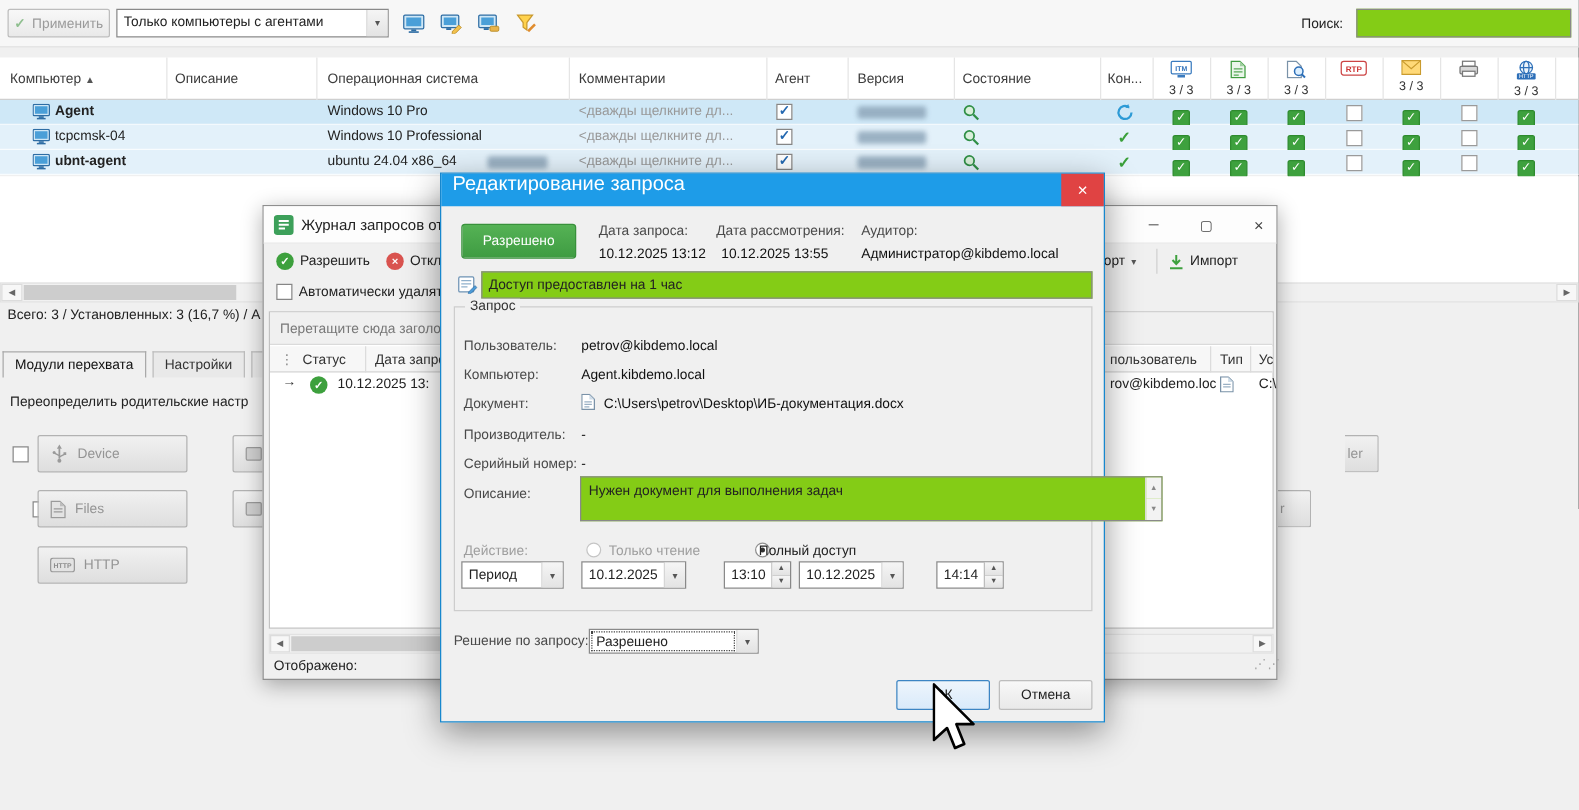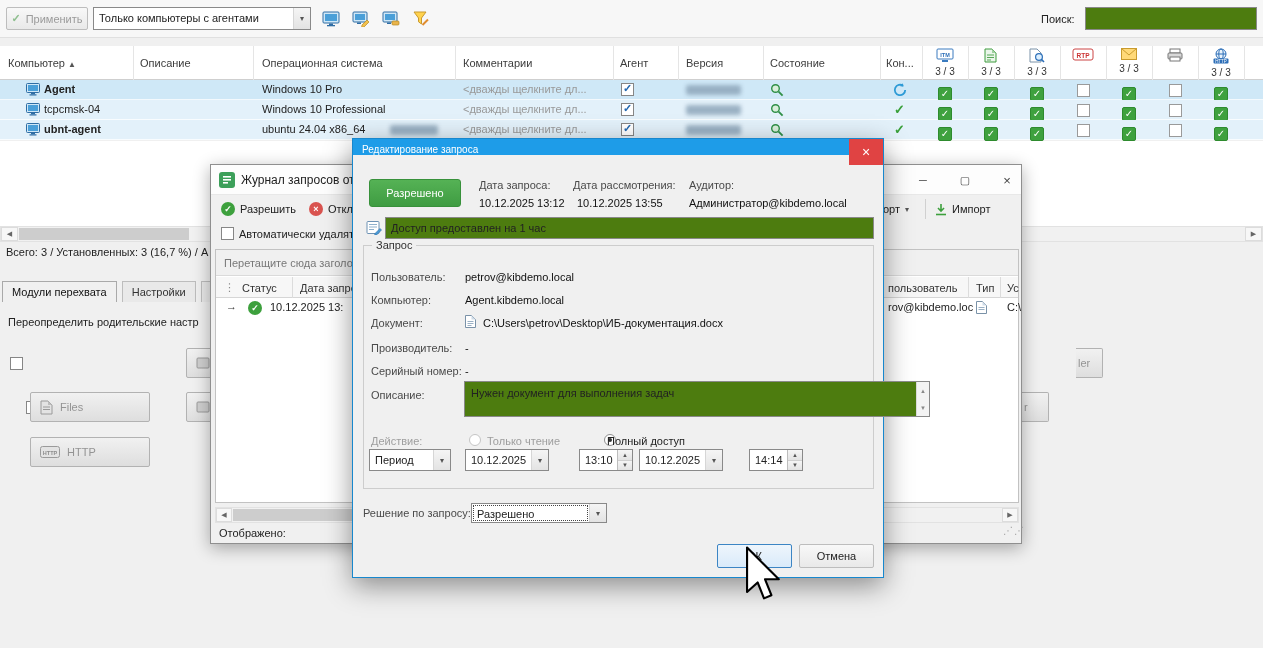--- a/index.html
+++ b/index.html
@@ -10,21 +10,21 @@
   .nw{white-space:nowrap}
   
   .tbar{left:0;top:0;width:1263px;height:38px;background:#f7f7f7;border-bottom:1px solid #e0e0e0}
   .btn{display:flex;align-items:center;justify-content:center;gap:5px;
        background:linear-gradient(#f8f8f8,#e9e9e9);border:1px solid #bdbdbd;border-radius:2px;cursor:default}
   .btn.dis{color:#9b9b9b}
   .combo{background:#fff;border:1px solid #898989;display:flex;align-items:stretch}
   .combo .cval{flex:1;padding:4px 0 0 5px;white-space:nowrap;overflow:hidden}
   .combo .carr{width:17px;display:flex;align-items:center;justify-content:center;color:#555;font-size:8px;
                border-left:1px solid #d6d6d6;background:linear-gradient(#f5f5f5,#e3e3e3)}
-  .input{background:#4d7c0f;border:1px solid #898989}
+  .input{background:#84cc16;border:1px solid #898989}
   .icbtn{display:flex;align-items:center;justify-content:center;background:transparent;border:1px solid transparent}
   .ghdr{left:0;top:46px;width:1263px;height:34px;background:#fff;border-bottom:1px solid #cfcfcf;color:#3c3c3c}
   .hsep{width:1px;height:34px;background:#e5e5e5;top:0}
   .hlabel{top:11px;white-space:nowrap}
   .icol{top:2px;width:46px;text-align:center}
   .icol .cnt{display:block;margin-top:1px;font-size:10px;color:#333}
   .row{left:0;width:1263px;height:20px;border-bottom:1px solid rgba(255,255,255,.75)}
   .row.sel{background:#cfe8f7}
   .row.alt{background:#e3f1fa}
   .cell{top:3px;white-space:nowrap}
@@ -55,22 +55,22 @@
   .wtitle{left:0;top:0;width:100%;height:30px;background:#fdfdfd;border-bottom:1px solid #e8e8e8}
   .wctrl{width:28px;height:20px;display:flex;align-items:center;justify-content:center;color:#444;font-size:11px}
   .toolitem{display:flex;align-items:center;gap:5px;height:24px;padding:0 4px}
   .roundic{width:14px;height:14px;border-radius:50%;color:#fff;font-size:9px;font-weight:bold;
            display:flex;align-items:center;justify-content:center}
   .lgrid{background:#fff;border:1px solid #c2c2c2}
   .lghdr{background:#f7f7f7;border-bottom:1px solid #d6d6d6;color:#333}
   .vline{width:1px;background:#dcdcdc}
   
   .dlg{background:#f0f0f0;border:1px solid #1787cd;box-shadow:0 8px 26px rgba(0,0,0,.42)}
-  .dtitle{left:0;top:0;width:100%;height:16px;background:#1e9ce8;color:#fff;font-size:10px;
-          display:flex;align-items:flex-end;padding-left:9px}
+  .dtitle{left:0;top:0;width:100%;height:26px;background:#1e9ce8;color:#fff;font-size:16px;
+          display:flex;align-items:flex-start;padding-left:9px}
   .dclose{position:absolute;right:0;top:0;width:34px;height:26px;background:#e04343;color:#fff;
           display:flex;align-items:center;justify-content:center;font-size:14px}
   .badge{display:flex;align-items:center;justify-content:center;background:linear-gradient(#55b255,#3f9c42);
          border:1px solid #38913b;border-radius:3px;color:#fff}
   .gbox{border:1px solid #cdcdcd;background:transparent}
   .glabel{position:absolute;top:-7px;left:8px;background:#f0f0f0;padding:0 4px;color:#333}
   .lbl{color:#4a4a4a;white-space:nowrap}
   .val{color:#111;white-space:nowrap}
   .dislbl{color:#9e9e9e;white-space:nowrap}
   .radio{width:12px;height:12px;border:1px solid #8f8f8f;border-radius:50%;background:#fff;display:inline-block;position:relative}
@@ -345,20 +345,32 @@
 
   
   <div class="abs" style="left:2px;top:281px">
     <span class="tab sel">Модули перехвата</span>
     <span class="tab">Настройки</span>
     <span class="tab">Отла</span>
   </div>
   <span class="abs nw" style="left:8px;top:316px">Переопределить родительские настр</span>
 
   <span class="abs cb" style="left:10px;top:357px"></span>
+  <div class="abs modbtn" style="left:30px;top:348px">
+    <svg width="15" height="16">
+        <circle cx="7.5" cy="13.5" r="1.6" fill="#9a9a9a"></circle>
+        <line x1="7.5" y1="12" x2="7.5" y2="3.5" stroke="#9a9a9a" stroke-width="1.4"></line>
+        <path d="M7.5,0.5 l-2,3.4 h4 z" fill="#9a9a9a"></path>
+        <line x1="7.5" y1="9.5" x2="3.5" y2="7.5" stroke="#9a9a9a" stroke-width="1.1"></line>
+        <circle cx="3.3" cy="7" r="1.2" fill="#9a9a9a"></circle>
+        <line x1="7.5" y1="10.5" x2="11.5" y2="8.5" stroke="#9a9a9a" stroke-width="1.1"></line>
+        <rect x="10.8" y="6.8" width="2.2" height="2.2" fill="#9a9a9a"></rect>
+      </svg>
+    <span>Device</span>
+  </div>
   <div class="abs modbtn" style="left:186px;top:348px;width:60px">
     <svg width="15" height="14">
         <rect x="1" y="2" width="12" height="10" rx="1" fill="#cfcfcf" stroke="#9a9a9a"></rect>
       </svg>
   </div>
 
   <span class="abs cb" style="left:10px;top:401px"></span>
   <div class="abs modbtn" style="left:30px;top:392px">
     <svg width="13" height="15">
         <path d="M1,1 h7 l4,4 v9 h-11 z" fill="#e3e3e3" stroke="#9a9a9a"></path>

